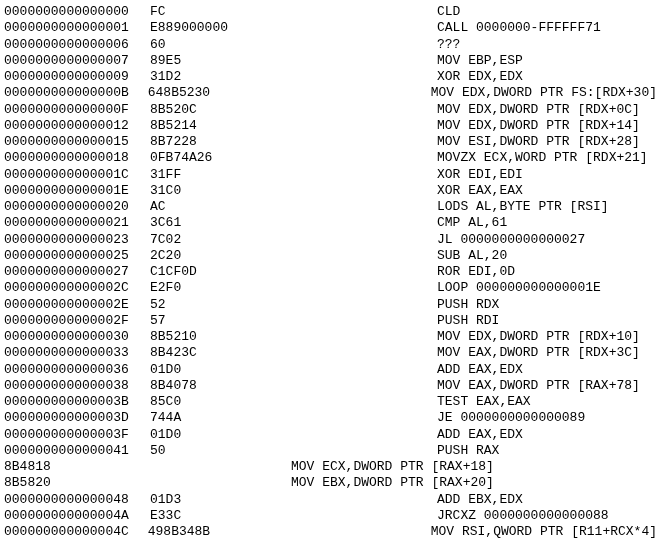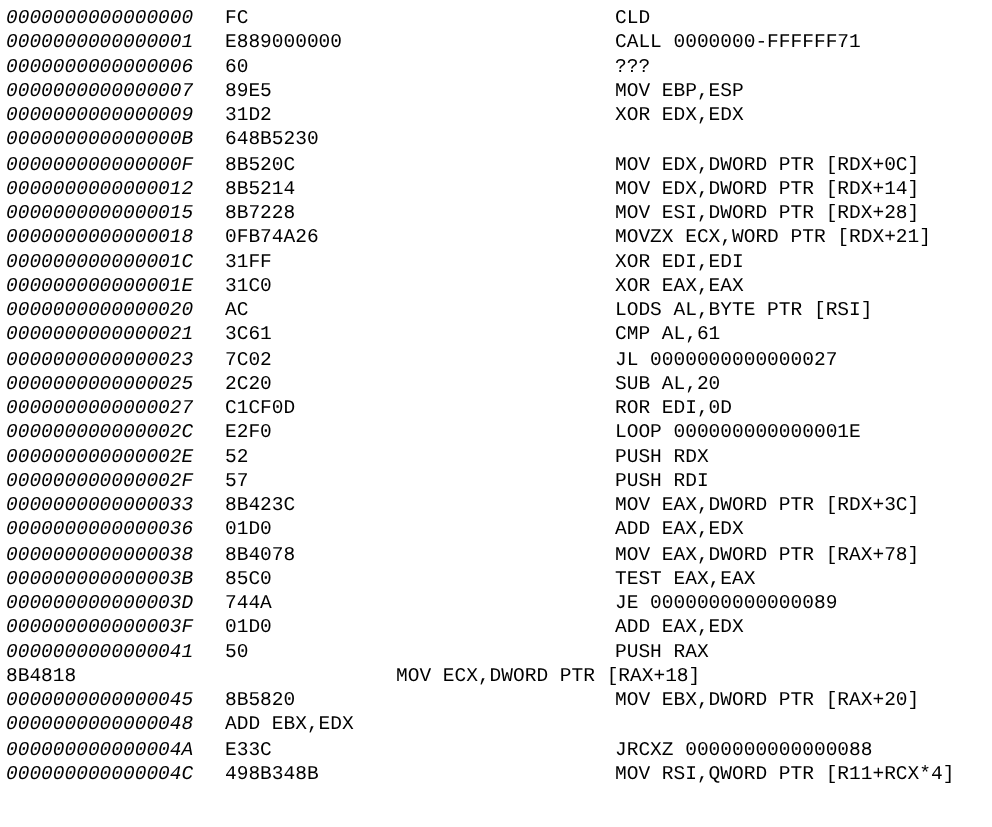--- a/index.html
+++ b/index.html
@@ -6,23 +6,23 @@
     body {
       font-family: 'Courier New', Courier, monospace;
       font-size: 13px;
       background: #ffffff;
       color: #000000;
       padding: 4px;
       white-space: nowrap;
       line-height: 1.25;
     }
     .row { display: flex; }
-    .addr { display: inline-block; width: 146px; font-style: italic; }
+    .addr { display: inline-block; width: 146px; }
     .hex { display: inline-block; width: 260px; }
-    .asm { display: inline-block; }
+    .asm { display: inline-block; margin-left: 27px; }
   </style>
 </head>
 <body>
 
 <div id="disassembly">
     <div class="row">
       <span class="addr">0000000000000000</span>
       <span class="hex">FC</span>
       <span class="asm">CLD</span>
     </div>
@@ -42,20 +42,21 @@
       <span class="asm">MOV EBP,ESP</span>
     </div>
     <div class="row">
       <span class="addr">0000000000000009</span>
       <span class="hex">31D2</span>
       <span class="asm">XOR EDX,EDX</span>
     </div>
     <div class="row">
       <span class="addr">000000000000000B</span>
       <span class="hex">648B5230</span>
+      <span class="asm">MOV EDX,DWORD PTR FS:[RDX+30]</span>
     </div>
     <div class="row">
       <span class="addr">000000000000000F</span>
       <span class="hex">8B520C</span>
       <span class="asm">MOV EDX,DWORD PTR [RDX+0C]</span>
     </div>
     <div class="row">
       <span class="addr">0000000000000012</span>
       <span class="hex">8B5214</span>
       <span class="asm">MOV EDX,DWORD PTR [RDX+14]</span>
@@ -114,20 +115,25 @@
       <span class="addr">000000000000002E</span>
       <span class="hex">52</span>
       <span class="asm">PUSH RDX</span>
     </div>
     <div class="row">
       <span class="addr">000000000000002F</span>
       <span class="hex">57</span>
       <span class="asm">PUSH RDI</span>
     </div>
     <div class="row">
+      <span class="addr">0000000000000030</span>
+      <span class="hex">8B5210</span>
+      <span class="asm">MOV EDX,DWORD PTR [RDX+10]</span>
+    </div>
+    <div class="row">
       <span class="addr">0000000000000033</span>
       <span class="hex">8B423C</span>
       <span class="asm">MOV EAX,DWORD PTR [RDX+3C]</span>
     </div>
     <div class="row">
       <span class="addr">0000000000000036</span>
       <span class="hex">01D0</span>
       <span class="asm">ADD EAX,EDX</span>
     </div>
     <div class="row">
@@ -153,26 +159,26 @@
     <div class="row">
       <span class="addr">0000000000000041</span>
       <span class="hex">50</span>
       <span class="asm">PUSH RAX</span>
     </div>
     <div class="row">
       <span class="hex">8B4818</span>
       <span class="asm">MOV ECX,DWORD PTR [RAX+18]</span>
     </div>
     <div class="row">
-      <span class="addr">0000000000000045</span>
       <span class="hex">8B5820</span>
       <span class="asm">MOV EBX,DWORD PTR [RAX+20]</span>
     </div>
     <div class="row">
       <span class="addr">0000000000000048</span>
+      <span class="hex">01D3</span>
       <span class="asm">ADD EBX,EDX</span>
     </div>
     <div class="row">
       <span class="addr">000000000000004A</span>
       <span class="hex">E33C</span>
       <span class="asm">JRCXZ 0000000000000088</span>
     </div>
     <div class="row">
       <span class="addr">000000000000004C</span>
       <span class="hex">498B348B</span>

